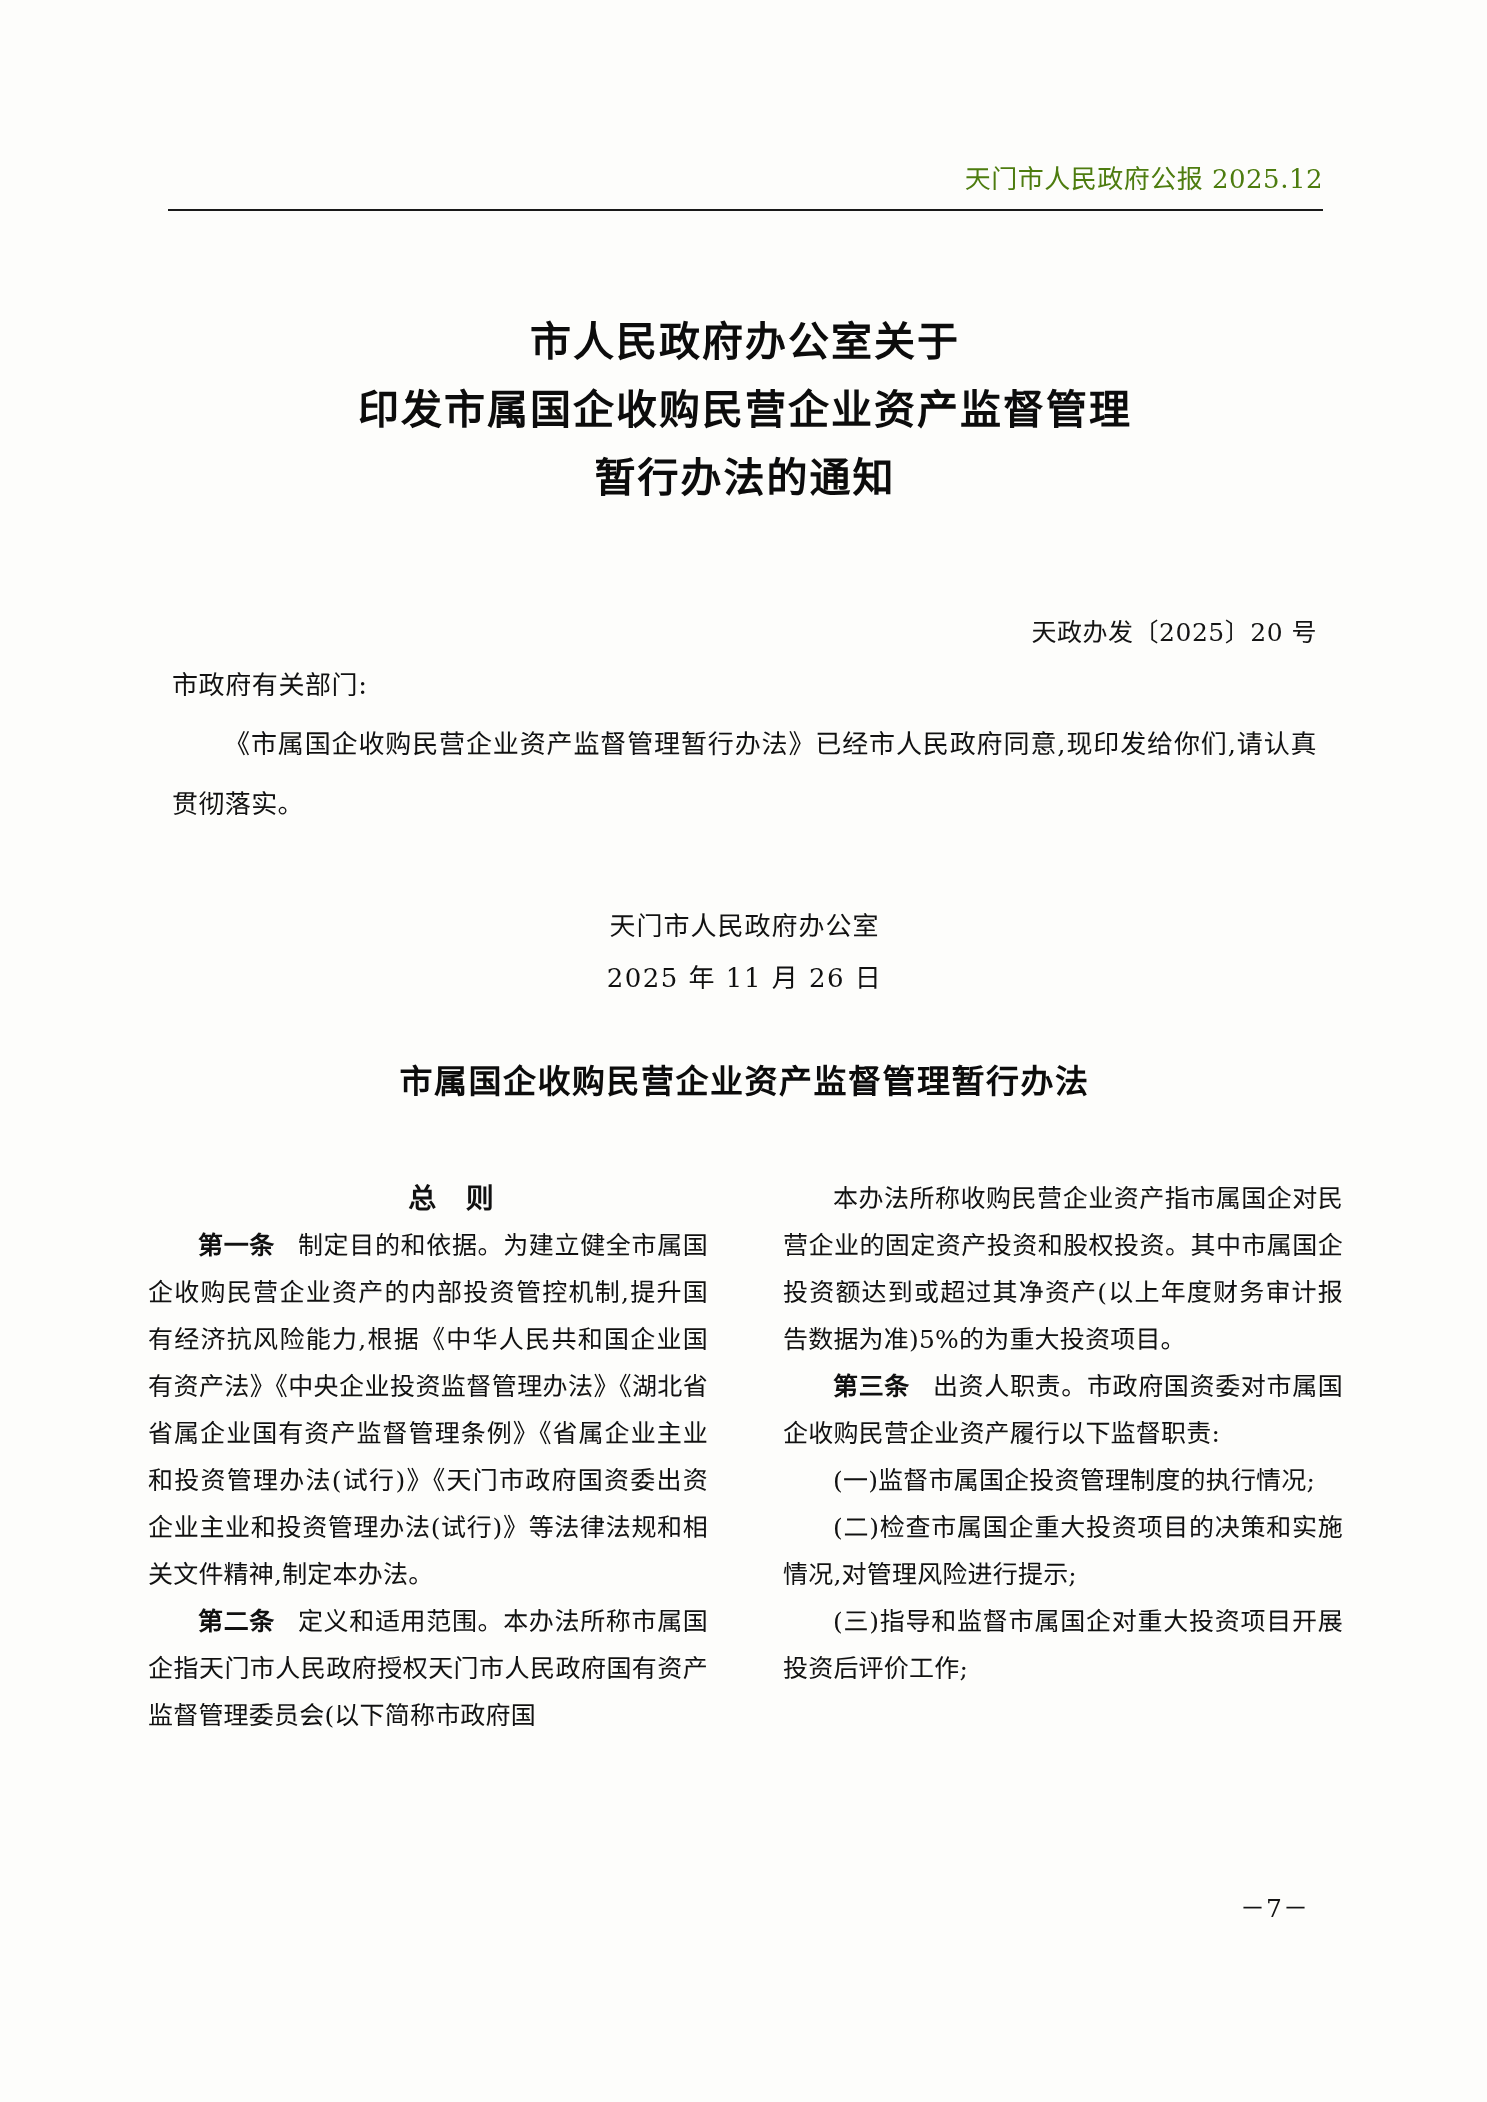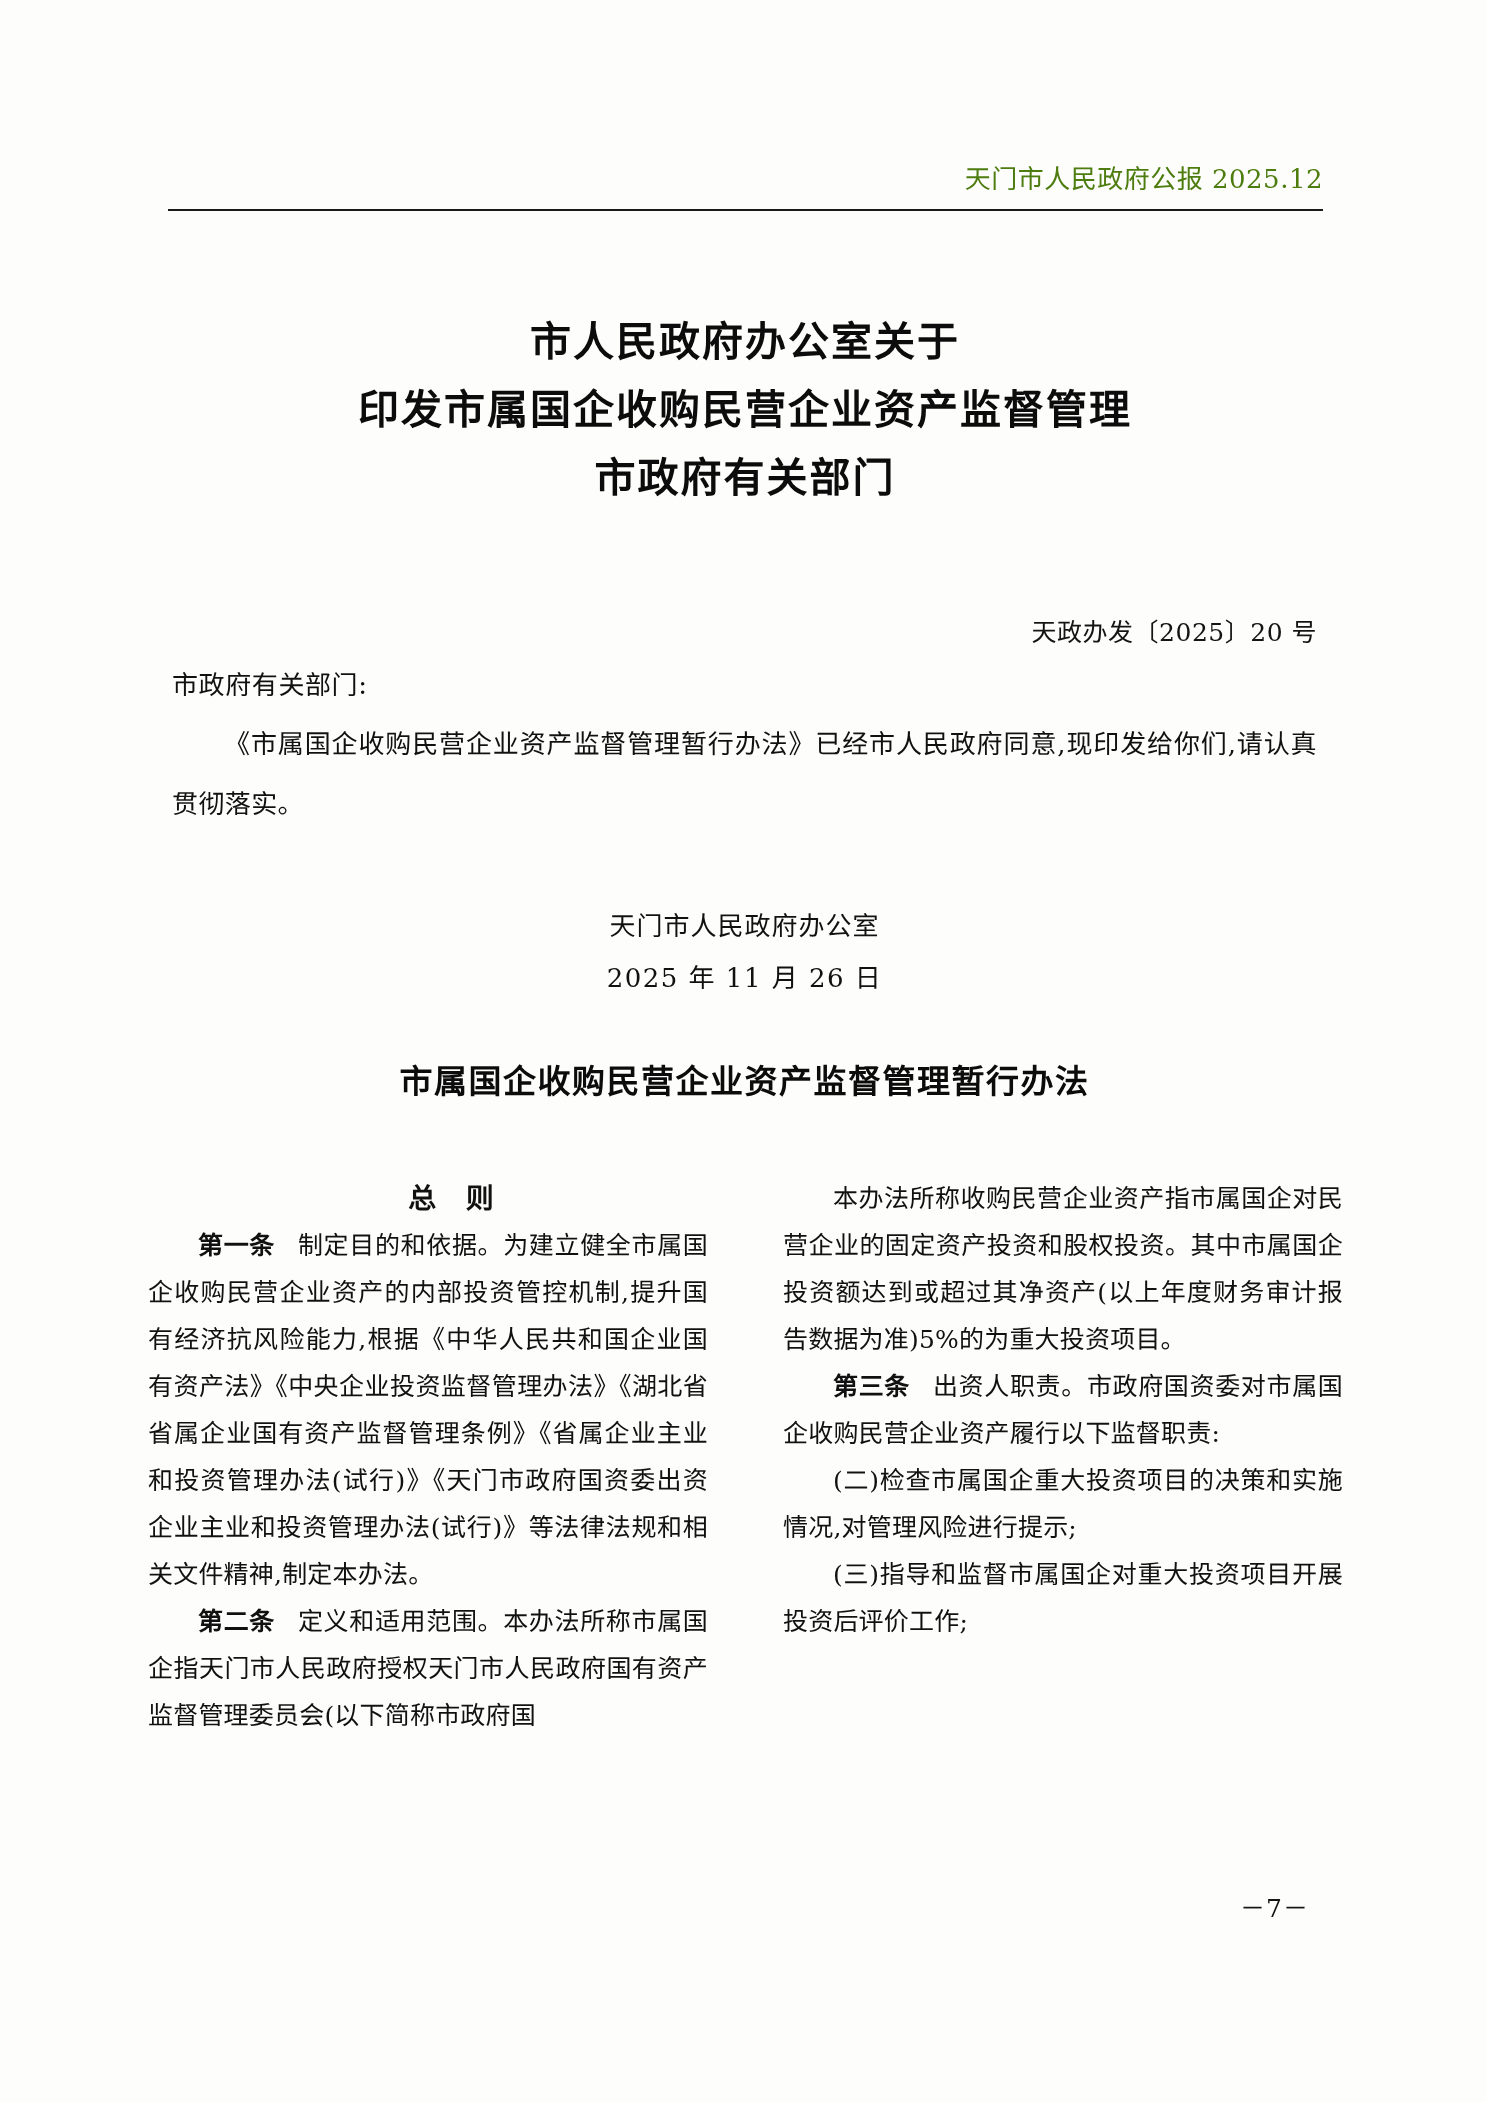--- a/index.html
+++ b/index.html
@@ -172,21 +172,21 @@
 <div class="page">
 
   <div class="header">
     <div class="header-text">天门市人民政府公报 2025.12</div>
     <div class="header-rule"></div>
   </div>
 
   <div class="doc-title">
     <div>市人民政府办公室关于</div>
     <div>印发市属国企收购民营企业资产监督管理</div>
-    <div>市政府有关部门</div>
+    <div>暂行办法的通知</div>
   </div>
 
   <div class="doc-number">天政办发〔2025〕20 号</div>
 
   <div class="salutation">市政府有关部门:</div>
 
   <div class="notice-body">
     <p>《市属国企收购民营企业资产监督管理暂行办法》已经市人民政府同意,现印发给你们,请认真贯彻落实。</p>
   </div>
 
@@ -199,20 +199,21 @@
 
   <div class="columns">
     <div class="col left">
       <p class="section-heading">总    则</p>
       <p><span class="art-label">第一条</span><span class="art-gap">　</span>制定目的和依据。为建立健全市属国企收购民营企业资产的内部投资管控机制,提升国有经济抗风险能力,根据《中华人民共和国企业国有资产法》《中央企业投资监督管理办法》《湖北省省属企业国有资产监督管理条例》《省属企业主业和投资管理办法(试行)》《天门市政府国资委出资企业主业和投资管理办法(试行)》等法律法规和相关文件精神,制定本办法。</p>
       <p><span class="art-label">第二条</span><span class="art-gap">　</span>定义和适用范围。本办法所称市属国企指天门市人民政府授权天门市人民政府国有资产监督管理委员会(以下简称市政府国</p>
     </div>
     <div class="col right">
       <p>本办法所称收购民营企业资产指市属国企对民营企业的固定资产投资和股权投资。其中市属国企投资额达到或超过其净资产(以上年度财务审计报告数据为准)5%的为重大投资项目。</p>
       <p><span class="art-label">第三条</span><span class="art-gap">　</span>出资人职责。市政府国资委对市属国企收购民营企业资产履行以下监督职责:</p>
+      <p>(一)监督市属国企投资管理制度的执行情况;</p>
       <p>(二)检查市属国企重大投资项目的决策和实施情况,对管理风险进行提示;</p>
       <p>(三)指导和监督市属国企对重大投资项目开展投资后评价工作;</p>
     </div>
   </div>
 
   <div class="page-number">－7－</div>
 
 </div>
 
 </body></html>

